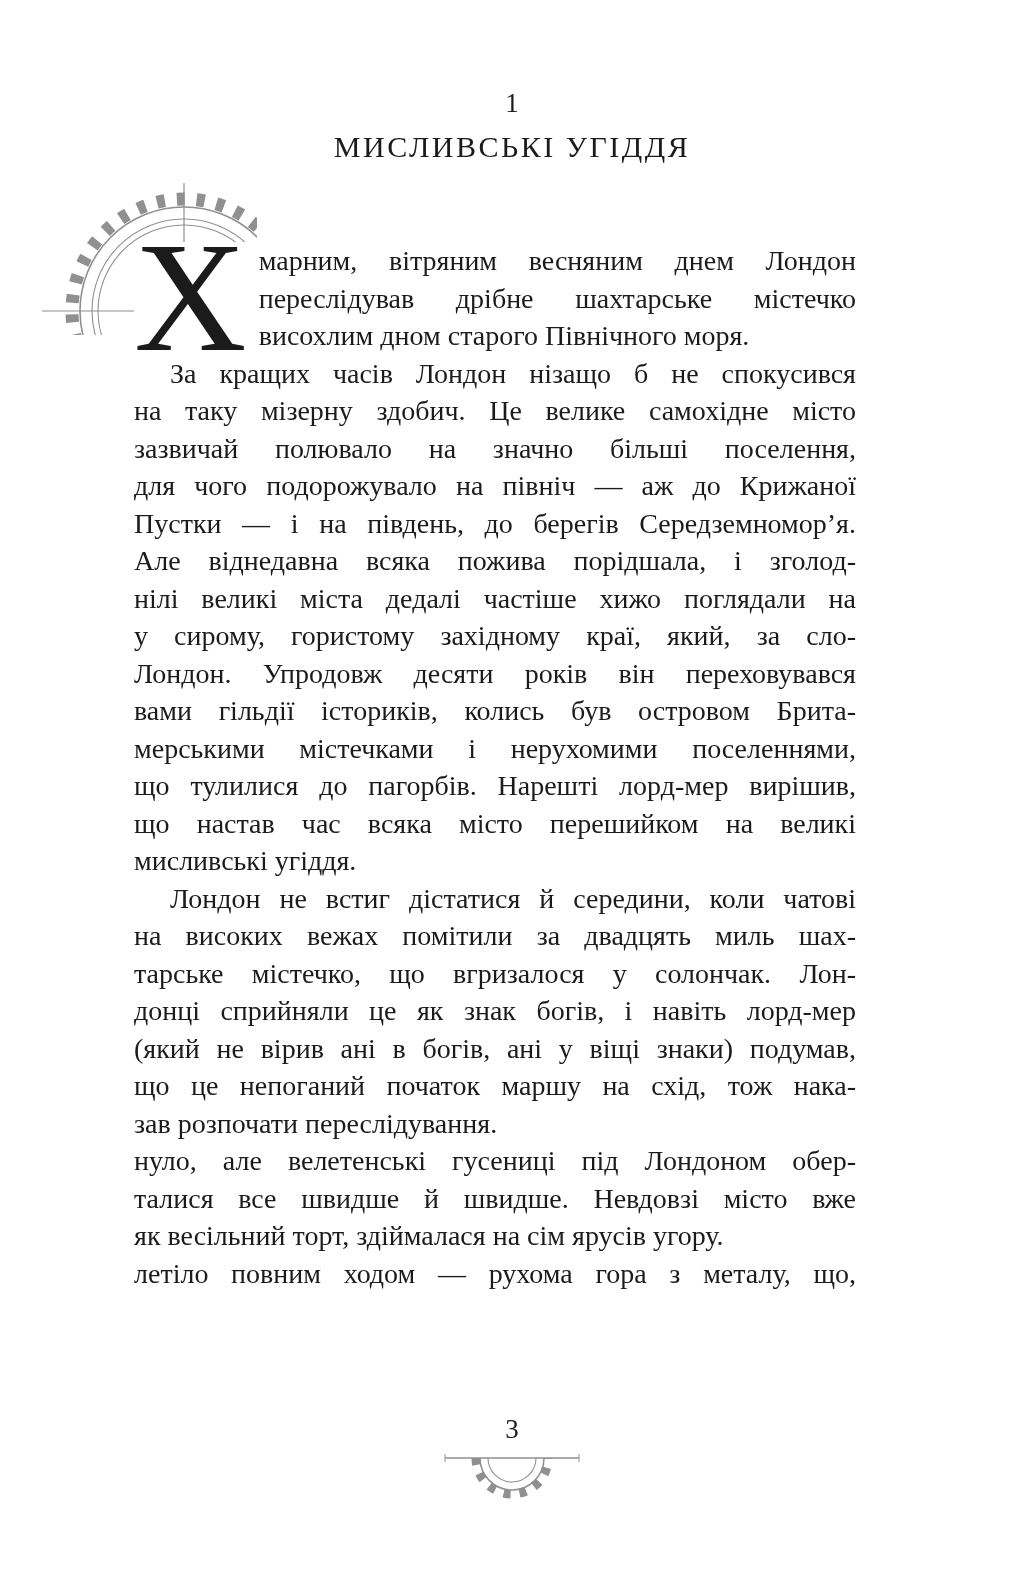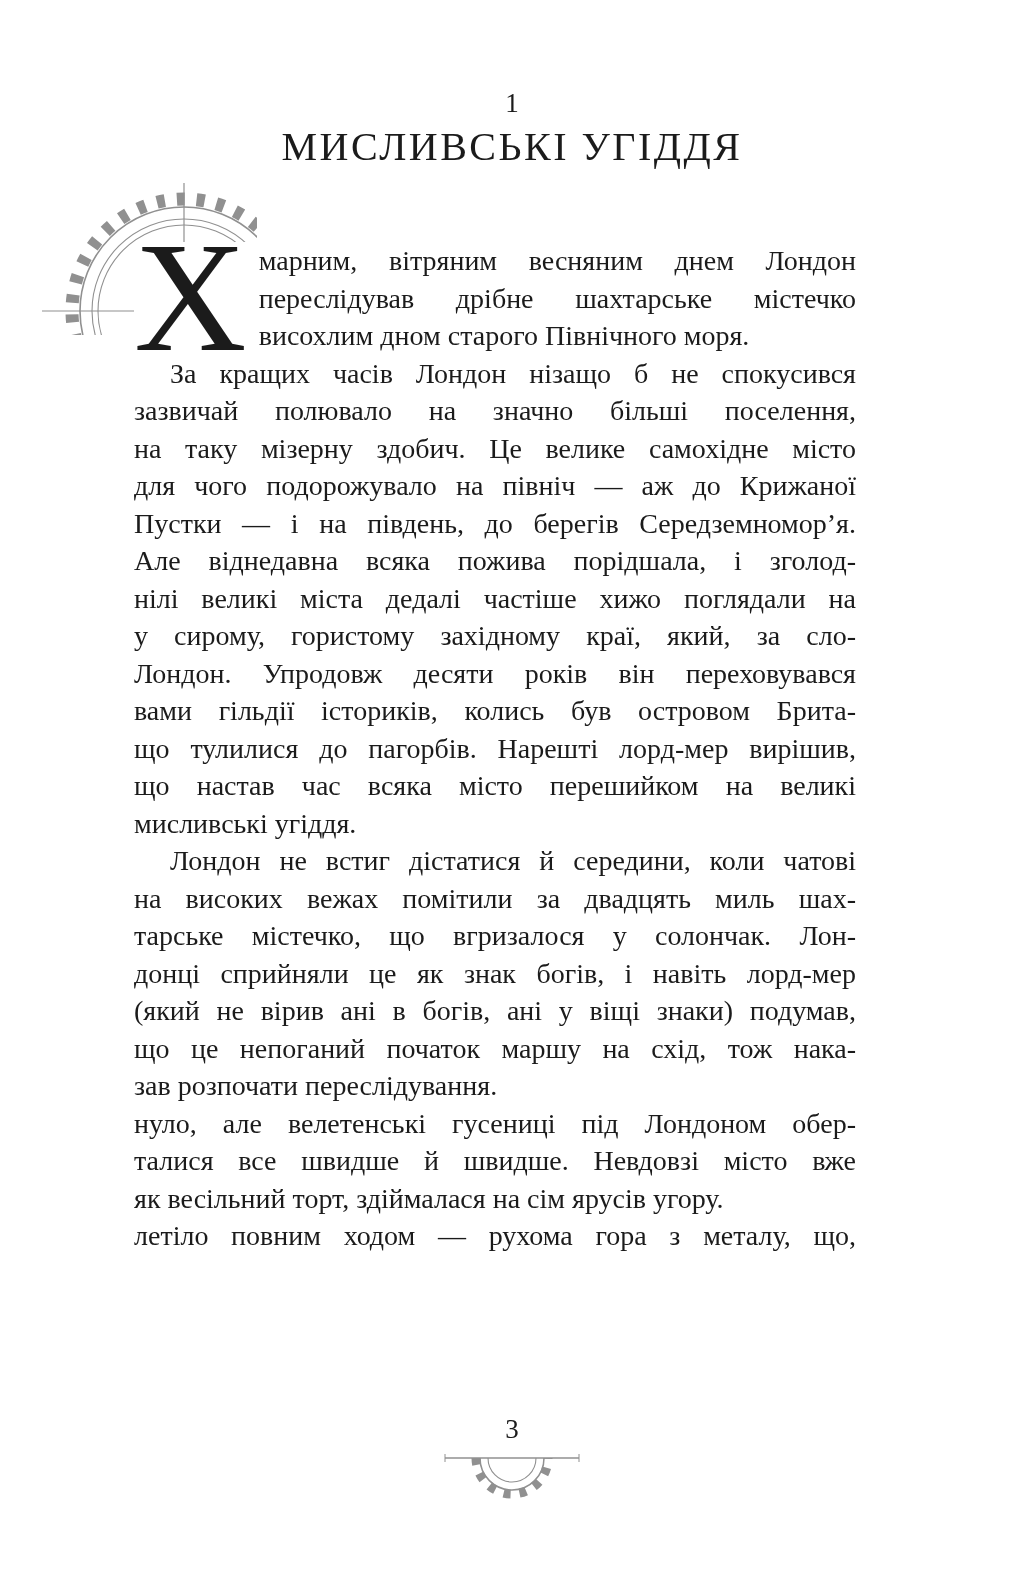--- a/index.html
+++ b/index.html
@@ -19,21 +19,21 @@
   .chapter-number {
     padding-top: 86px;
     text-align: center;
     font-size: 27px;
     line-height: 34px;
   }
 
   .chapter-title {
     margin-top: 8px;
     text-align: center;
-    font-size: 40px;
+    font-size: 30px;
     line-height: 38px;
     letter-spacing: 2.5px;
   }
 
   .top-gear {
     position: absolute;
     left: 42px;
     top: 183px;
     z-index: 1;
   }
@@ -107,29 +107,30 @@
 
   <div class="body-text">
       <div class="para">
         <span class="dropcap">Х</span>
         <div class="line">марним, вітряним весняним днем Лондон</div>
         <div class="line">переслідував дрібне шахтарське містечко</div>
         <div class="line last">висохлим дном старого Північного моря.</div>
       </div>
       <div class="para">
         <div class="line first-indent">За кращих часів Лондон нізащо б не спокусився</div>
+        <div class="line">на таку мізерну здобич. Це велике самохідне місто</div>
         <div class="line">зазвичай полювало на значно більші поселення,</div>
-        <div class="line">на таку мізерну здобич. Це велике самохідне місто</div>
         <div class="line">для чого подорожувало на північ — аж до Крижаної</div>
         <div class="line">Пустки — і на південь, до берегів Середземномор’я.</div>
         <div class="line">Але віднедавна всяка пожива порідшала, і зголод-</div>
         <div class="line">нілі великі міста дедалі частіше хижо поглядали на</div>
         <div class="line">у сирому, гористому західному краї, який, за сло-</div>
         <div class="line">Лондон. Упродовж десяти років він переховувався</div>
         <div class="line">вами гільдії істориків, колись був островом Брита-</div>
+        <div class="line">мерськими містечками і нерухомими поселеннями,</div>
         <div class="line">що тулилися до пагорбів. Нарешті лорд-мер вирішив,</div>
         <div class="line">що настав час всяка місто перешийком на великі</div>
         <div class="line last">мисливські угіддя.</div>
       </div>
       <div class="para">
         <div class="line first-indent">Лондон не встиг дістатися й середини, коли чатові</div>
         <div class="line">на високих вежах помітили за двадцять миль шах-</div>
         <div class="line">тарське містечко, що вгризалося у солончак. Лон-</div>
         <div class="line">донці сприйняли це як знак богів, і навіть лорд-мер</div>
         <div class="line">(який не вірив ані в богів, ані у віщі знаки) подумав,</div>

